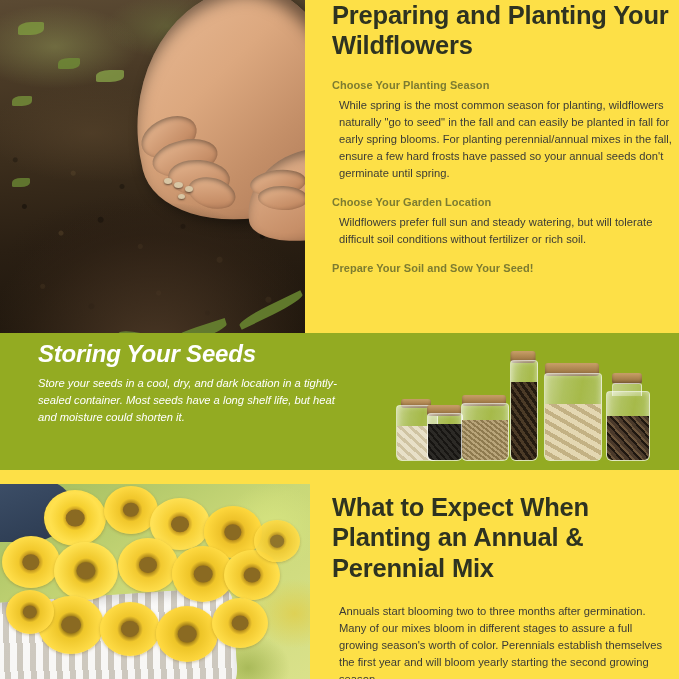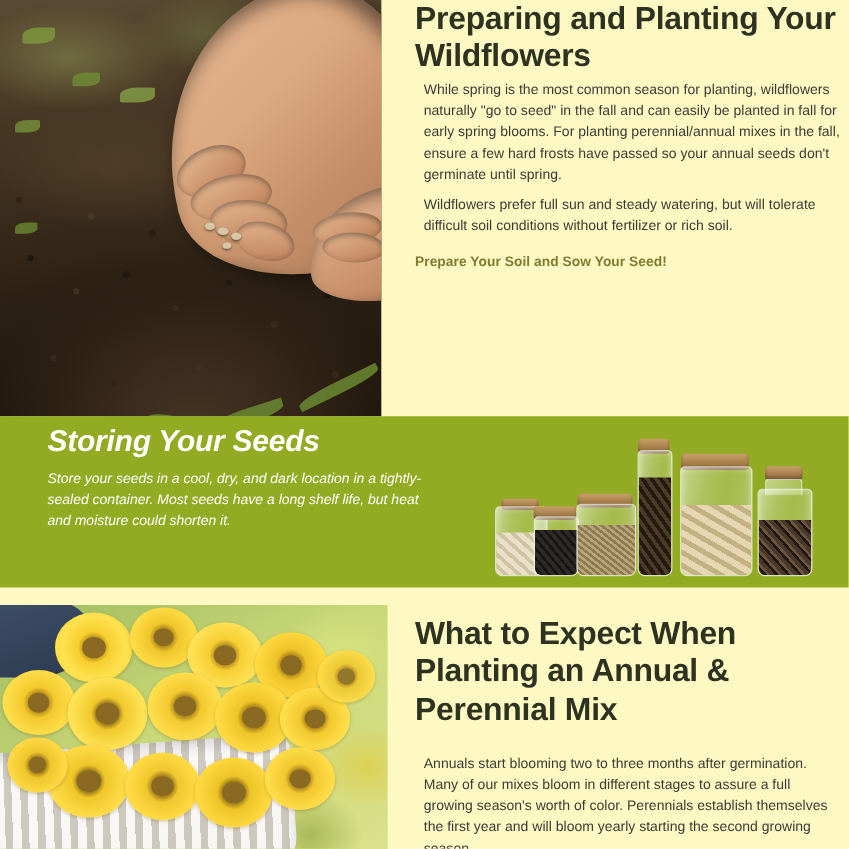--- a/index.html
+++ b/index.html
@@ -3,21 +3,21 @@
 <meta charset="utf-8">
 <style>
   html,body{margin:0;padding:0;}
   body{
     width:679px;height:679px;
     background:#f4f1ea;
     font-family:"Liberation Sans", sans-serif;
     overflow:hidden;
     position:relative;
   }
-  .page{position:relative;width:679px;height:679px;background:#fef9c3;}
+  .page{position:relative;width:679px;height:679px;background:#fde047;}
 
   
   .sec1{position:absolute;left:0;top:0;width:679px;height:333px;}
   .photo-soil{
     position:absolute;left:0;top:0;width:305px;height:333px;overflow:hidden;
     background:#2b1d12;
   }
   .soil-bg{
     position:absolute;inset:0;
     background:
@@ -195,22 +195,24 @@
 
       <div class="mound"></div>
       <div class="blade" style="left:168px;bottom:-6px;width:60px;height:12px;transform:rotate(-18deg);"></div>
       <div class="blade" style="left:236px;bottom:18px;width:70px;height:10px;transform:rotate(-26deg);"></div>
       <div class="blade" style="left:118px;bottom:-10px;width:44px;height:10px;transform:rotate(12deg);"></div>
     </div>
 
     <div class="sec1-text">
       <h1 class="head">Preparing and Planting Your Wildflowers</h1>
 
+      <p class="sub" style="margin-top:18px;">Choose Your Planting Season</p>
       <p class="body" style="margin-top:4px;">While spring is the most common season for planting, wildflowers naturally "go to seed" in the fall and can easily be planted in fall for early spring blooms. For planting perennial/annual mixes in the fall, ensure a few hard frosts have passed so your annual seeds don't germinate until spring.</p>
 
+      <p class="sub" style="margin-top:13px;">Choose Your Garden Location</p>
       <p class="body" style="margin-top:4px;">Wildflowers prefer full sun and steady watering, but will tolerate difficult soil conditions without fertilizer or rich soil.</p>
 
       <p class="sub" style="margin-top:13px;">Prepare Your Soil and Sow Your Seed!</p>
     </div>
   </div>
 
   <div class="sec2">
 
     <div class="sec2-text">
       <h2 class="head-white">Storing Your Seeds</h2>

